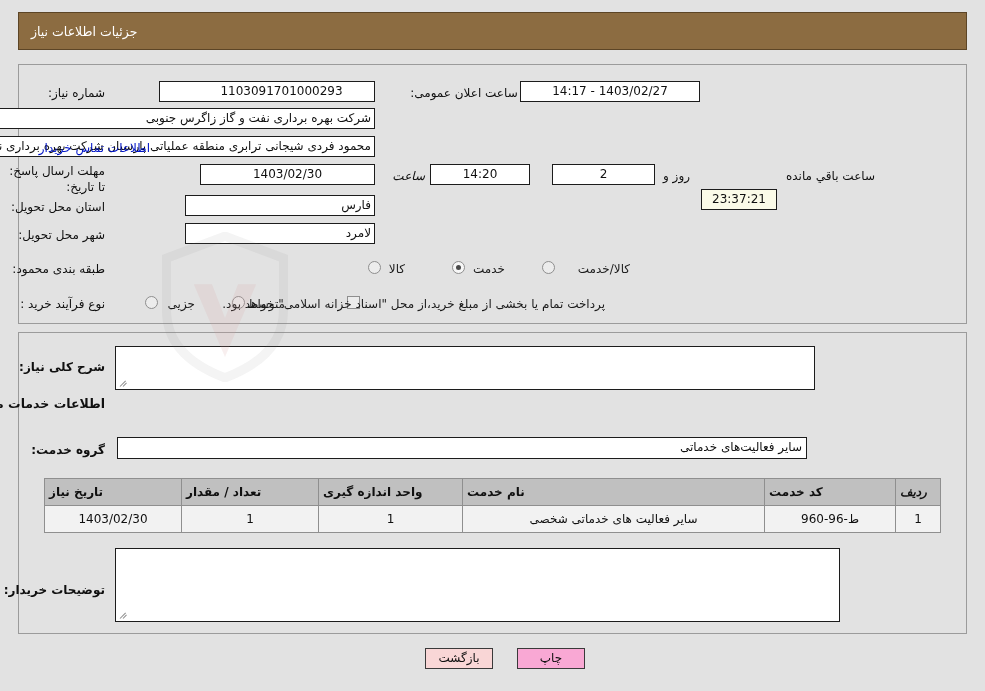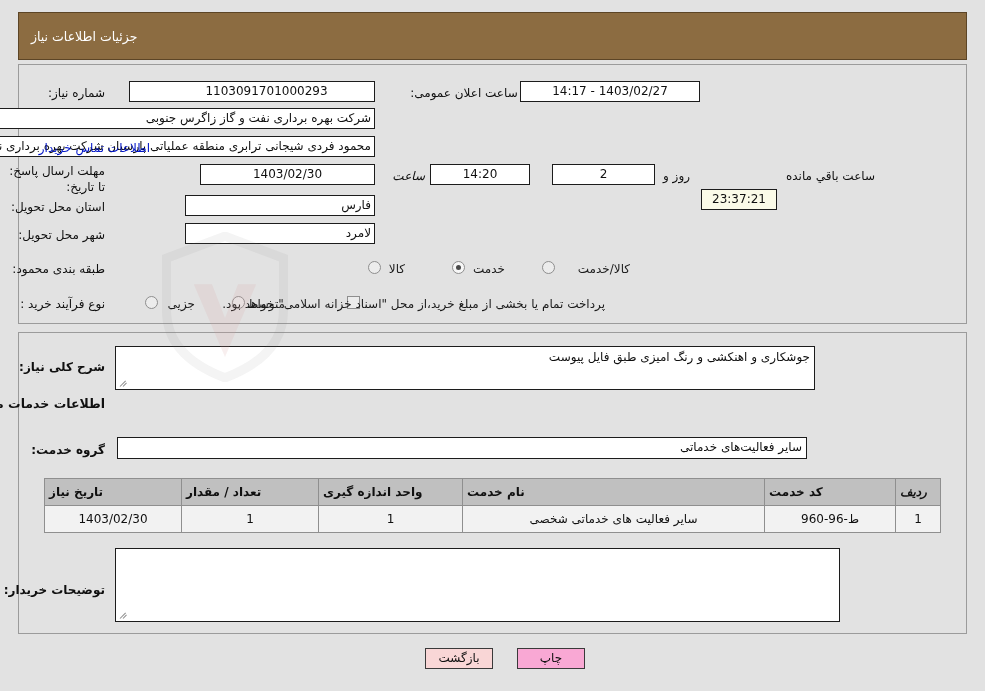--- a/index.html
+++ b/index.html
@@ -47,21 +47,21 @@
     direction: ltr;
     white-space: nowrap;
   }
 
   
   .page-header {
     position: absolute;
     left: 18px;
     top: 12px;
     width: 949px;
-    height: 48px;
+    height: 38px;
     background: #8c6c41;
     border: 1px solid #5c4526;
     box-sizing: border-box;
     color: #ffffff;
     font-size: 12.5px;
     display: flex;
     align-items: center;
     justify-content: flex-start;
     padding-right: 0;
     z-index: 2;
@@ -258,21 +258,21 @@
   </svg>
 </div>
 
 <div class="page-header">
   <span class="title">جزئیات اطلاعات نیاز</span>
 </div>
 
 <div class="panel" id="panel-top"></div>
 
 <div class="lbl" style="right:880px; top:86px;">شماره نیاز:</div>
-<div class="fld center" style="right:610px; top:81px; width:246px;padding-left:32px;">1103091701000293</div>
+<div class="fld center" style="right:610px; top:81px; width:216px;padding-left:32px;">1103091701000293</div>
 <div class="lbl" style="right:430px; top:86px;">تاریخ و ساعت اعلان عمومی:</div>
 <div class="fld center" style="right:285px; top:81px; width:180px; left:auto;">1403/02/27 - 14:17</div>
 
 <div class="lbl" style="right:880px; top:113px;">نام دستگاه خریدار:</div>
 <div class="fld right" style="right:610px; top:108px; width:377px;">شرکت بهره برداری نفت و گاز زاگرس جنوبی</div>
 
 <div class="lbl" style="right:880px; top:141px;">ایجاد کننده درخواست:</div>
 <div class="fld right" style="right:610px; top:136px; width:377px;">محمود فردی شیجانی ترابری منطقه عملیاتی پارسیان شرکت بهره برداری نفت و</div>
 <div class="link" style="right:835px; top:141px;">اطلاعات تماس خریدار</div>
 
@@ -304,21 +304,20 @@
 <div class="opt-lbl" style="right:790px; top:297px;">جزیی</div>
 <div class="radio" style="right:740px; top:296px;"></div>
 <div class="opt-lbl" style="right:700px; top:297px;">متوسط</div>
 <div class="chk" style="right:625px; top:296px;"></div>
 <div class="opt-lbl" style="right:380px; top:297px;">پرداخت تمام یا بخشی از مبلغ خرید،از محل "اسناد خزانه اسلامی" خواهد بود.</div>
 
 <div class="panel" id="panel-bottom"></div>
 
 <div class="lbl bold-lbl" style="right:880px; top:360px;">شرح کلی نیاز:</div>
 <div class="ta" style="right:170px; top:346px; width:700px; height:44px;">
-  <span>جوشکاری و اهنکشی و رنگ امیزی طبق فایل پیوست</span>
   <span class="grip">
       <span></span>
       <span></span>
     </span>
 </div>
 
 <div class="sec-head" style="right:880px; top:396px;">اطلاعات خدمات مورد نیاز</div>
 
 <div class="lbl bold-lbl" style="right:880px; top:443px;">گروه خدمت:</div>
 <div class="ta" style="right:178px; top:437px; width:690px; height:22px; padding-top:2px;">

